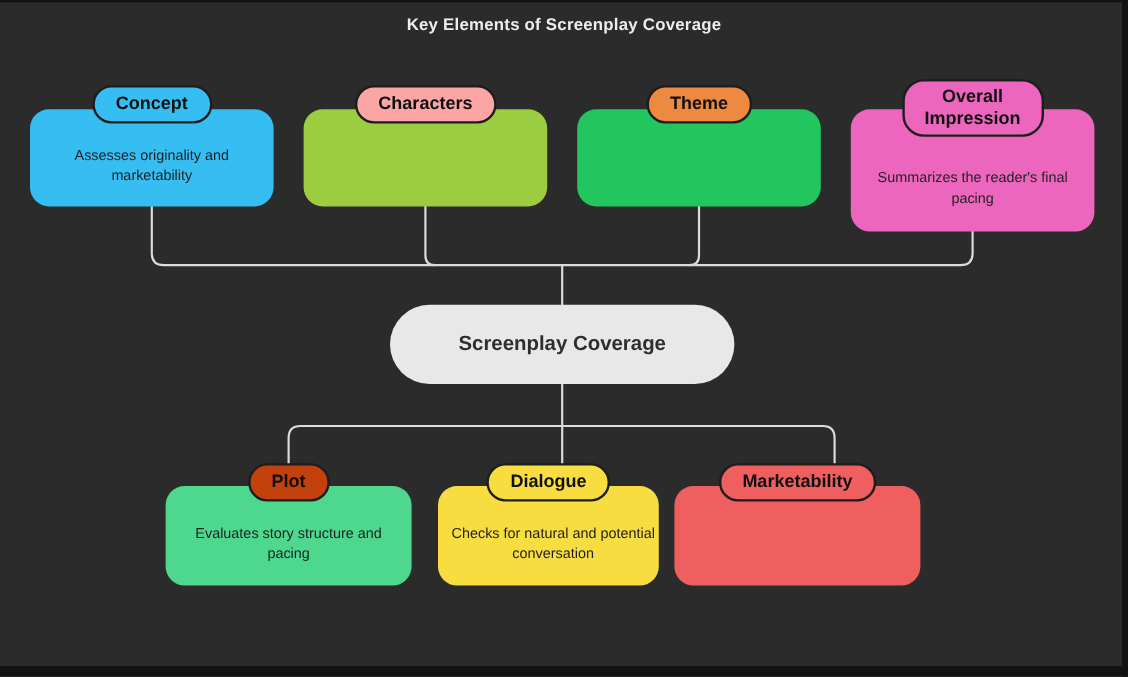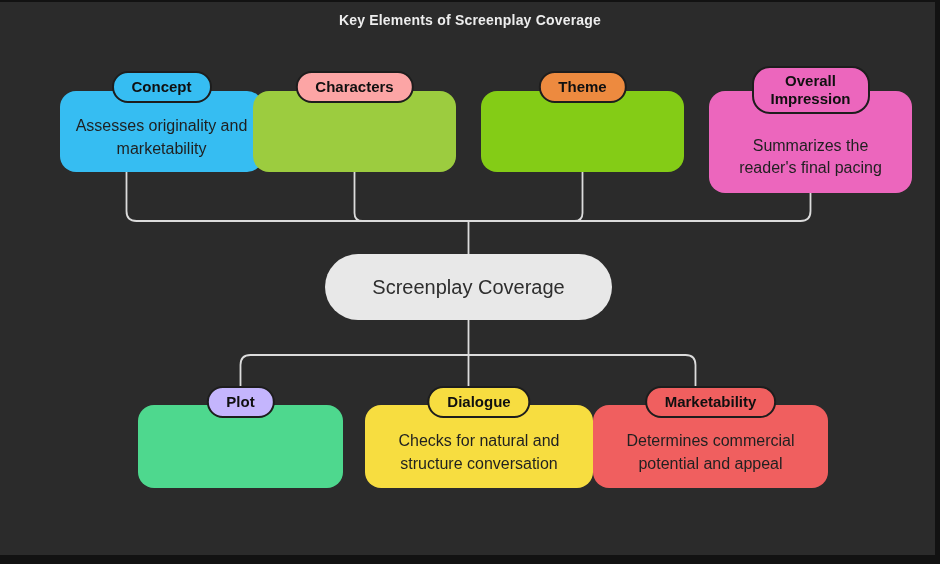--- a/index.html
+++ b/index.html
@@ -19,21 +19,21 @@
   }
 
   .connectors{position:absolute;left:0;top:0;pointer-events:none;}
 
   .node{
     position:absolute;border-radius:16px;
     display:flex;align-items:center;justify-content:center;
     box-sizing:border-box;
   }
   .node .body{
-    font-size:16px;line-height:1.4;color:#1f2020;text-align:center;
+    font-size:12px;line-height:1.4;color:#1f2020;text-align:center;
     max-width:176px;
   }
   .pill{
     position:absolute;left:50%;transform:translateX(-50%);
     border:2px solid #1d1d1d;border-radius:20px;
     font-size:15px;font-weight:700;color:#101010;text-align:center;
     padding:5px 18px;white-space:nowrap;line-height:1.2;
     box-sizing:border-box;
   }
   .pill.two-line{white-space:normal;width:118px;padding:4px 10px;border-radius:18px;}
@@ -43,77 +43,77 @@
   .n-characters{left:253px;top:91px;width:203px;height:81px;padding-top:12px;}
   .n-theme{left:481px;top:91px;width:203px;height:81px;padding-top:12px;}
   .n-overall{left:709px;top:91px;width:203px;height:102px;padding-top:30px;}
   .n-concept .pill,.n-characters .pill,.n-theme .pill{top:-20px;}
   .n-overall .pill{top:-25px;}
 
   
   .center-node{
     position:absolute;left:325px;top:254px;width:287px;height:66px;
     border-radius:33px;display:flex;align-items:center;justify-content:center;
-    font-size:20px;font-weight:400;color:#2e2e2e;
+    font-size:17px;font-weight:700;color:#2e2e2e;
   }
 
   
   .n-plot{left:138px;top:405px;width:205px;height:83px;padding-top:12px;}
-  .n-dialogue{left:365px;top:405px;width:228px;height:83px;padding-top:12px;}
-  .n-marketability{left:593px;top:405px;width:235px;height:83px;padding-top:12px;}
+  .n-dialogue{left:365px;top:405px;width:184px;height:83px;padding-top:12px;justify-content:flex-end;}
+  .n-marketability{left:562px;top:405px;width:205px;height:83px;padding-top:12px;}
   .n-plot .pill,.n-dialogue .pill,.n-marketability .pill{top:-19px;}
 </style>
 </head>
 <body>
 
 <div class="stage" style="background-color: rgb(43, 43, 43);">
 
   <div class="diagram-title">Key Elements of Screenplay Coverage</div>
 
   <svg class="connectors" width="940" height="564" viewBox="0 0 940 564">
     <g fill="none" stroke-width="1.8" stroke-linecap="round" stroke="#dcdcdc">
       <path d="M126.5,172 L126.5,211 Q126.5,221 136.5,221 L800.5,221 Q810.5,221 810.5,211 L810.5,193"></path>
       <path d="M354.5,172 L354.5,213 Q354.5,221 362.5,221"></path>
       <path d="M582.5,172 L582.5,213 Q582.5,221 574.5,221"></path>
       <path d="M468.5,221 L468.5,254"></path>
       <path d="M468.5,320 L468.5,387"></path>
       <path d="M240.5,387 L240.5,365 Q240.5,355 250.5,355 L685.5,355 Q695.5,355 695.5,365 L695.5,387"></path>
     </g>
   </svg>
 
-  <div class="node n-concept" style="background-color: rgb(54, 189, 242); margin-left: 35px;">
+  <div class="node n-concept" style="background-color: rgb(54, 189, 242);">
     <div class="pill" style="background-color: rgb(54, 189, 242);">Concept</div>
     <div class="body">Assesses originality and marketability</div>
   </div>
 
   <div class="node n-characters" style="background-color: rgb(156, 204, 63);">
     <div class="pill" style="background-color: #fca5a5;">Characters</div>
   </div>
 
-  <div class="node n-theme" style="background-color: #84cc16;">
+  <div class="node n-theme" style="background-color: #22c55e;">
     <div class="pill" style="background-color: rgb(237, 138, 63);">Theme</div>
   </div>
 
   <div class="node n-overall" style="background-color: rgb(236, 102, 189);">
     <div class="pill two-line" style="background-color: rgb(236, 102, 189);">Overall Impression</div>
     <div class="body">Summarizes the reader's final pacing</div>
   </div>
 
   <div class="center-node" style="background-color: rgb(232, 232, 232);">Screenplay Coverage</div>
 
   <div class="node n-plot" style="background-color: rgb(78, 216, 142);">
-    <div class="pill" style="background-color: #c4b5fd;">Plot</div>
+    <div class="pill" style="background-color: #c2410c;">Plot</div>
+    <div class="body">Evaluates story structure and pacing</div>
   </div>
 
   <div class="node n-dialogue" style="background-color: rgb(247, 221, 64);">
     <div class="pill" style="background-color: rgb(247, 221, 64);">Dialogue</div>
-    <div class="body">Checks for natural and structure conversation</div>
+    <div class="body">Checks for natural and potential conversation</div>
   </div>
 
   <div class="node n-marketability" style="background-color: rgb(240, 95, 95);">
     <div class="pill" style="background-color: rgb(240, 95, 95);">Marketability</div>
-    <div class="body">Determines commercial potential and appeal</div>
   </div>
 
   <div class="edge-strip edge-top"></div>
   <div class="edge-strip edge-right"></div>
   <div class="edge-strip edge-bottom"></div>
 </div>
 
 </body></html>

